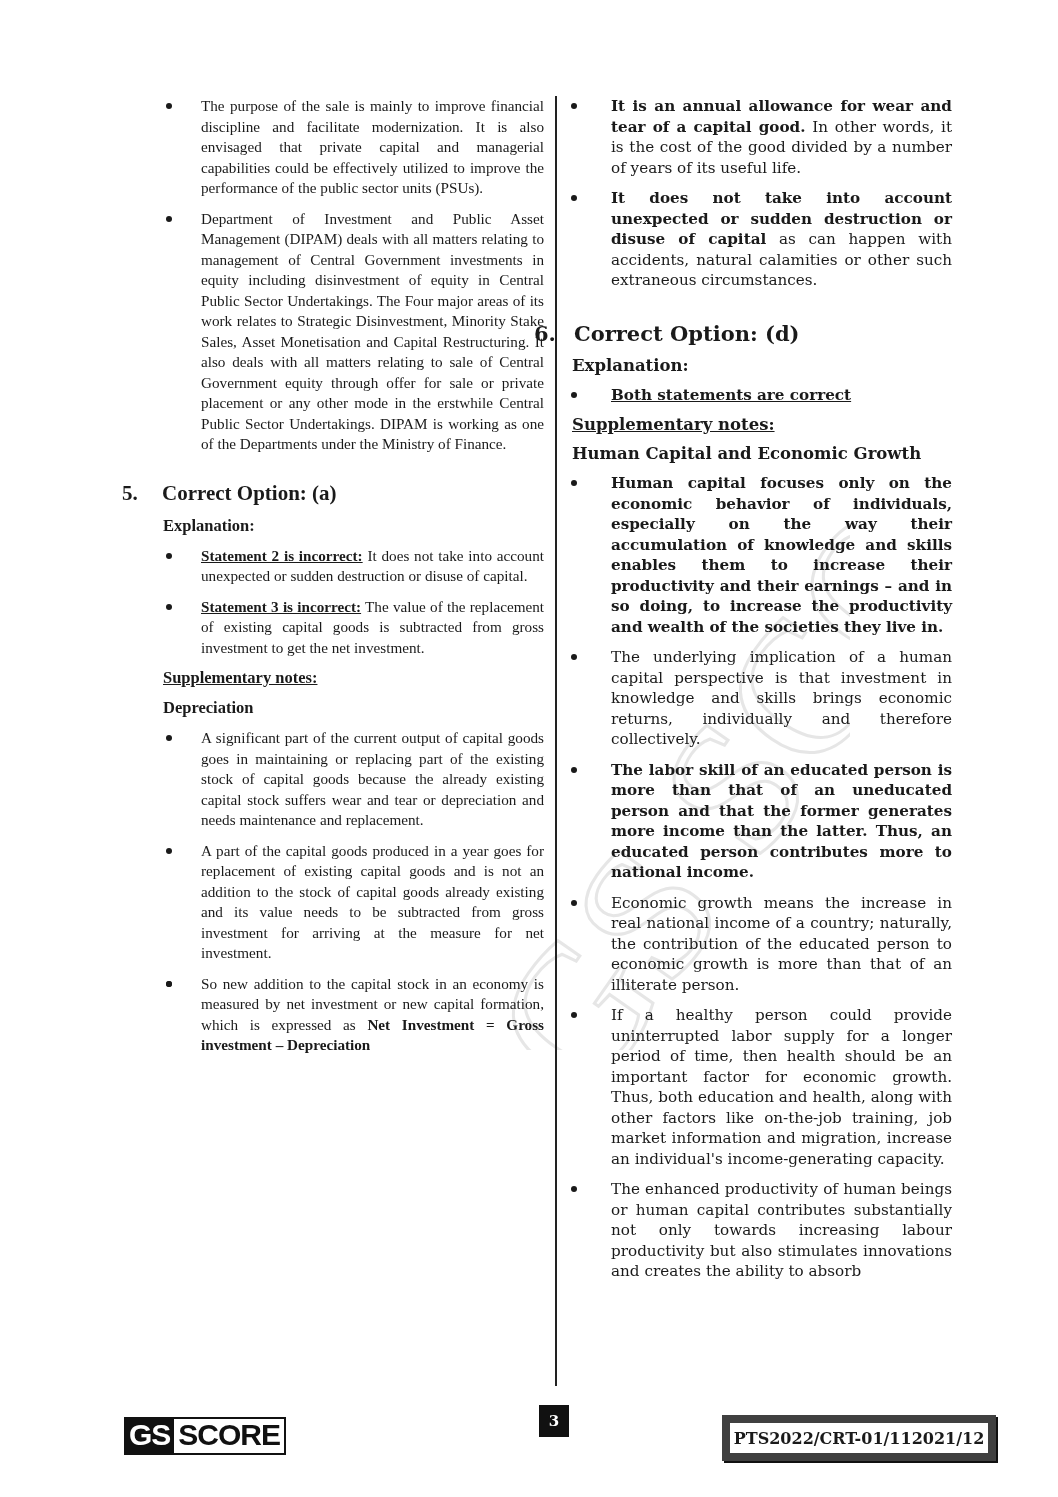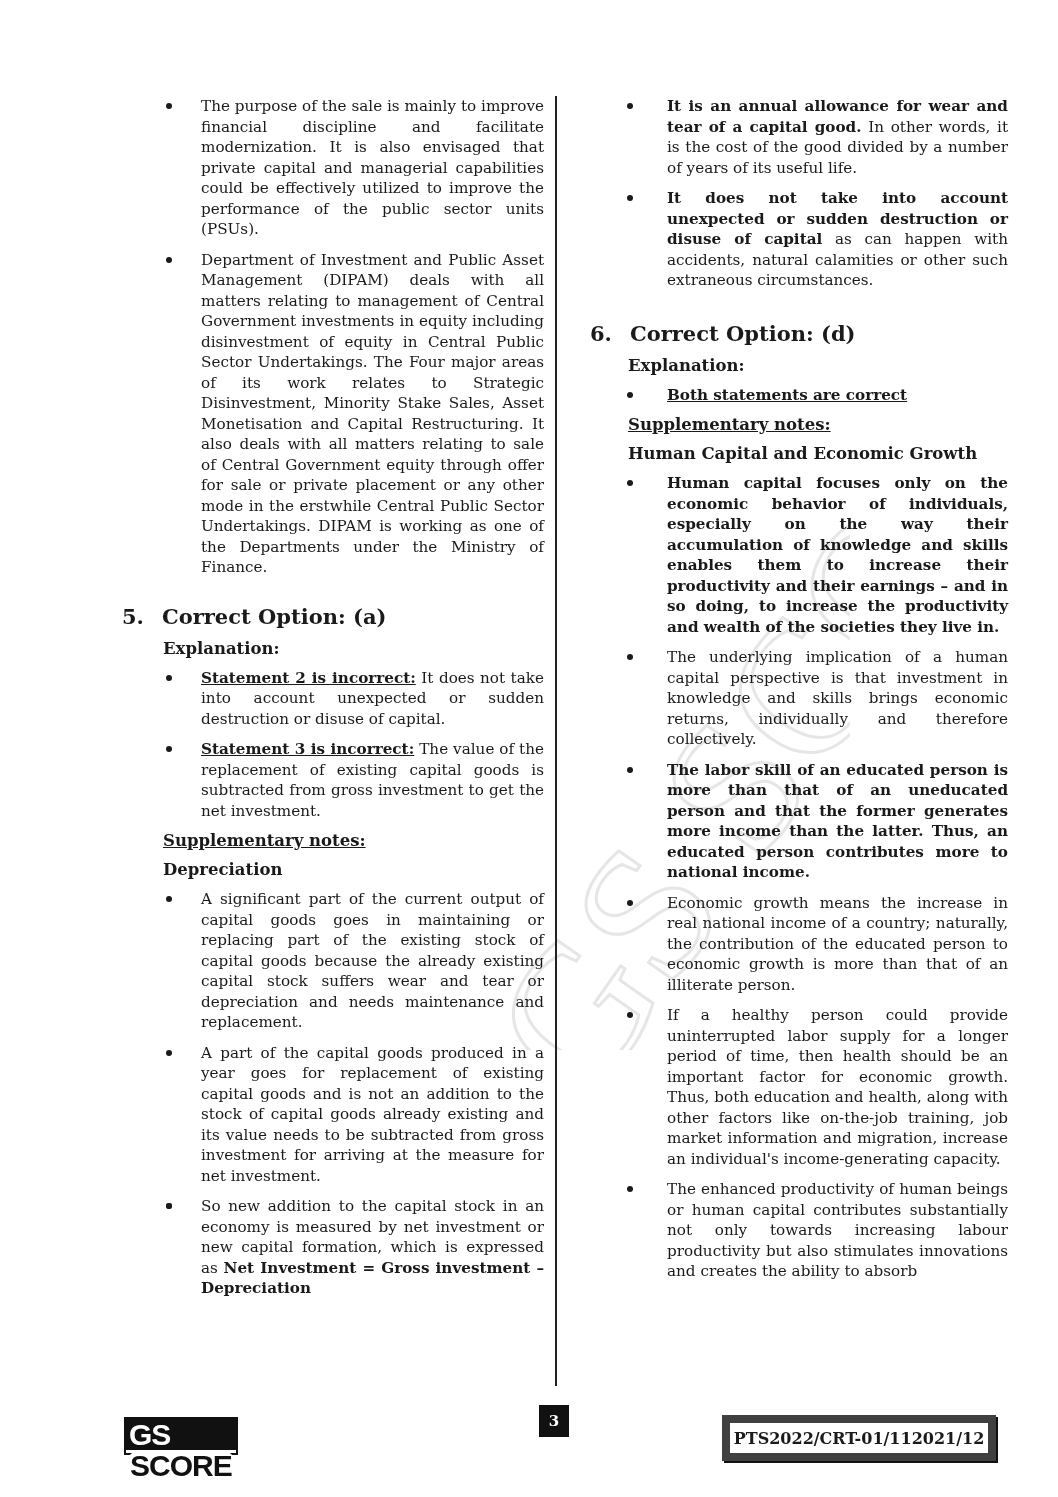--- a/index.html
+++ b/index.html
@@ -1,39 +1,39 @@
 <!DOCTYPE html>
 <html><head>
 <meta charset="utf-8">
 <style>
   html, body { margin: 0; padding: 0; background: #ffffff; }
   body { width: 1058px; height: 1497px; position: relative; overflow: hidden;
          font-family: "DejaVu Serif", "Liberation Serif", serif; color: #1a1a1a; }
   .watermark { position: absolute; left: 230px; top: 430px; width: 620px; height: 620px;
                pointer-events: none; }
   .col { position: absolute; top: 96px; }
-  .col-left { left: 122px; width: 422px; }
-  .col-right { left: 590px; width: 418px; }
+  .col-left { left: 122px; width: 422px; font-family: Liberation Serif, serif; }
+  .col-right { left: 534px; width: 418px; }
   .divider { position: absolute; left: 555px; top: 96px; width: 2px; height: 1290px; background: #222; }
   ul.bul { list-style: none; margin: 0; padding: 0; }
   ul.bul li { position: relative; padding-left: 79px; margin: 0 0 10px 0;
               font-size: 15.2px; line-height: 20.5px; text-align: justify; }
   .col-right ul.bul li { padding-left: 77px; }
   ul.bul li .dot { position: absolute; left: 44px; top: 7px; width: 6px; height: 6px;
                    border-radius: 50%; background: #1a1a1a; }
   .col-right ul.bul li .dot { left: 37px; }
   .q-title { font-size: 21px; font-weight: bold; margin: 24px 0 10px 0; display: flex; }
   .q-num { width: 40px; }
   .sub { font-size: 16.5px; font-weight: bold; margin: 0 0 10px 41px; }
   .col-right .sub { margin-left: 38px; }
   .underline { text-decoration: underline; }
   b { font-weight: bold; }
   .footer-logo { position: absolute; left: 124px; top: 1417px; height: 34px; display: flex;
                  border: 2px solid #111; font-family: "Liberation Sans", sans-serif;
-                 font-weight: bold; font-size: 30px; line-height: 30px; flex-direction: column; }
+                 font-weight: bold; font-size: 30px; line-height: 30px; }
   .footer-logo .gs { background: #111; color: #fff; padding: 1px 4px 0 3px; letter-spacing: -1px; }
   .footer-logo .score { background: #fff; color: #111; padding: 1px 4px 0 4px; letter-spacing: -1px; border-radius: 15px; }
   .page-num { position: absolute; left: 539px; top: 1405px; width: 30px; height: 32px;
               background: #111; color: #fff; font-weight: bold; font-size: 15px;
               display: flex; align-items: center; justify-content: center; }
   .code-box { position: absolute; left: 722px; top: 1415px; width: 258px; height: 30px;
               border: 8px solid #404040; box-shadow: 2px 2px 0 #111; font-size: 16px; font-weight: bold;
               display: flex; align-items: center; justify-content: center; }
 </style>
 </head>

